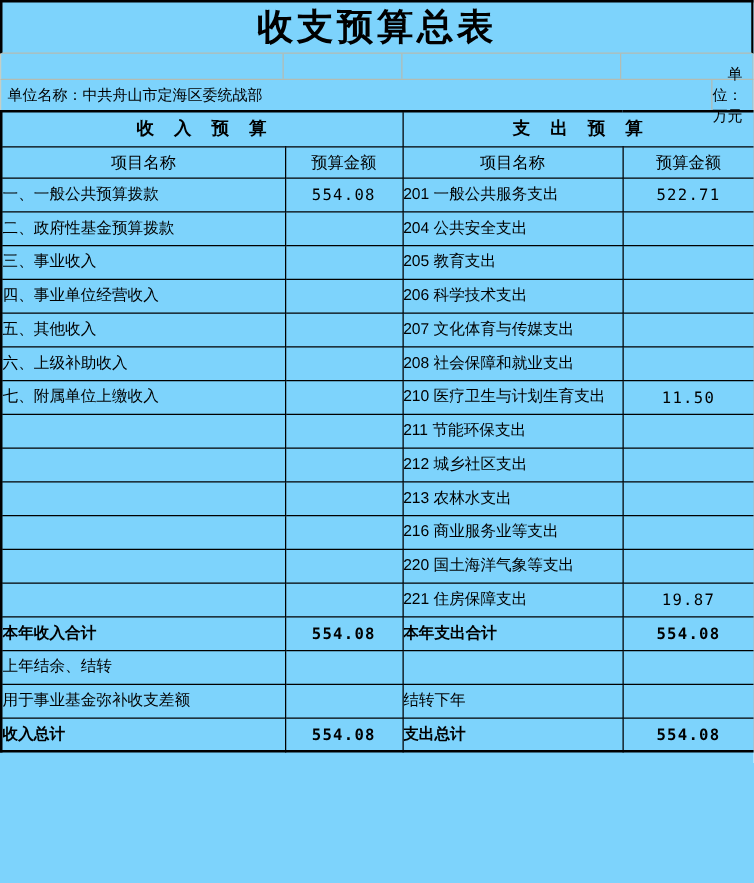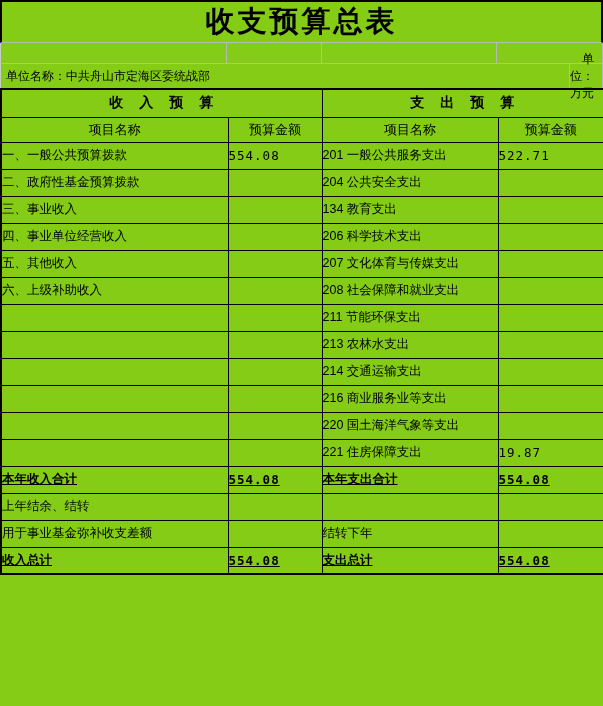--- a/index.html
+++ b/index.html
@@ -1,18 +1,18 @@
 <!DOCTYPE html>
 <html><head>
 <meta charset="utf-8">
 <style>
   html,body { margin:0; padding:0; background:#ffffff; }
   .sheet {
     width:603px; height:706px;
-    background:#84cc16;
+    background:#7dd3fc;
     color:#000;
     font-family:"Liberation Sans", sans-serif;
     overflow:hidden;
     box-sizing:border-box;
   }
   
   .title-row {
     box-sizing:border-box;
     height:43px;
     border-top:2px solid #000;
@@ -72,23 +72,23 @@
   table.budget th, table.budget td {
     box-sizing:border-box;
     border:1px solid #000;
     overflow:hidden; white-space:nowrap;
     padding:0;
   }
   tr.h1 th { height:28px; font-size:14px; font-weight:bold; letter-spacing:1px; text-align:center; }
   tr.h2 th { height:25px; font-size:13px; font-weight:normal; text-align:center; }
   table.budget td { height:27px; font-size:12.5px; font-weight:normal; }
   td.name   { text-align:left;  padding-left:5px; }
-  td.amount { text-align:left; padding-right:8px; font-size:12px;
+  td.amount { text-align:center; padding-right:8px; font-size:12px;
               font-family:"DejaVu Sans Mono", monospace; letter-spacing:1px;margin-top:36px; }
-  tr.bold td { font-weight:bold;text-decoration:underline; }
+  tr.bold td { font-weight:bold; }
 </style>
 </head>
 <body>
 
 <div class="sheet">
 
   <div class="title-row">收支预算总表</div>
 
   <div class="empty-row">
     <div class="spacer s1"></div>
@@ -130,21 +130,21 @@
         </tr>
         <tr>
           <td class="name">二、政府性基金预算拨款</td>
           <td class="amount"></td>
           <td class="name">204 公共安全支出</td>
           <td class="amount"></td>
         </tr>
         <tr>
           <td class="name">三、事业收入</td>
           <td class="amount"></td>
-          <td class="name">134 教育支出</td>
+          <td class="name">205 教育支出</td>
           <td class="amount"></td>
         </tr>
         <tr>
           <td class="name">四、事业单位经营收入</td>
           <td class="amount"></td>
           <td class="name">206 科学技术支出</td>
           <td class="amount"></td>
         </tr>
         <tr>
           <td class="name">五、其他收入</td>
@@ -152,35 +152,41 @@
           <td class="name">207 文化体育与传媒支出</td>
           <td class="amount"></td>
         </tr>
         <tr>
           <td class="name">六、上级补助收入</td>
           <td class="amount"></td>
           <td class="name">208 社会保障和就业支出</td>
           <td class="amount"></td>
         </tr>
         <tr>
+          <td class="name">七、附属单位上缴收入</td>
+          <td class="amount"></td>
+          <td class="name">210 医疗卫生与计划生育支出</td>
+          <td class="amount">11.50</td>
+        </tr>
+        <tr>
           <td class="name"></td>
           <td class="amount"></td>
           <td class="name">211 节能环保支出</td>
           <td class="amount"></td>
         </tr>
         <tr>
           <td class="name"></td>
           <td class="amount"></td>
+          <td class="name">212 城乡社区支出</td>
+          <td class="amount"></td>
+        </tr>
+        <tr>
+          <td class="name"></td>
+          <td class="amount"></td>
           <td class="name">213 农林水支出</td>
-          <td class="amount"></td>
-        </tr>
-        <tr>
-          <td class="name"></td>
-          <td class="amount"></td>
-          <td class="name">214 交通运输支出</td>
           <td class="amount"></td>
         </tr>
         <tr>
           <td class="name"></td>
           <td class="amount"></td>
           <td class="name">216 商业服务业等支出</td>
           <td class="amount"></td>
         </tr>
         <tr>
           <td class="name"></td>

